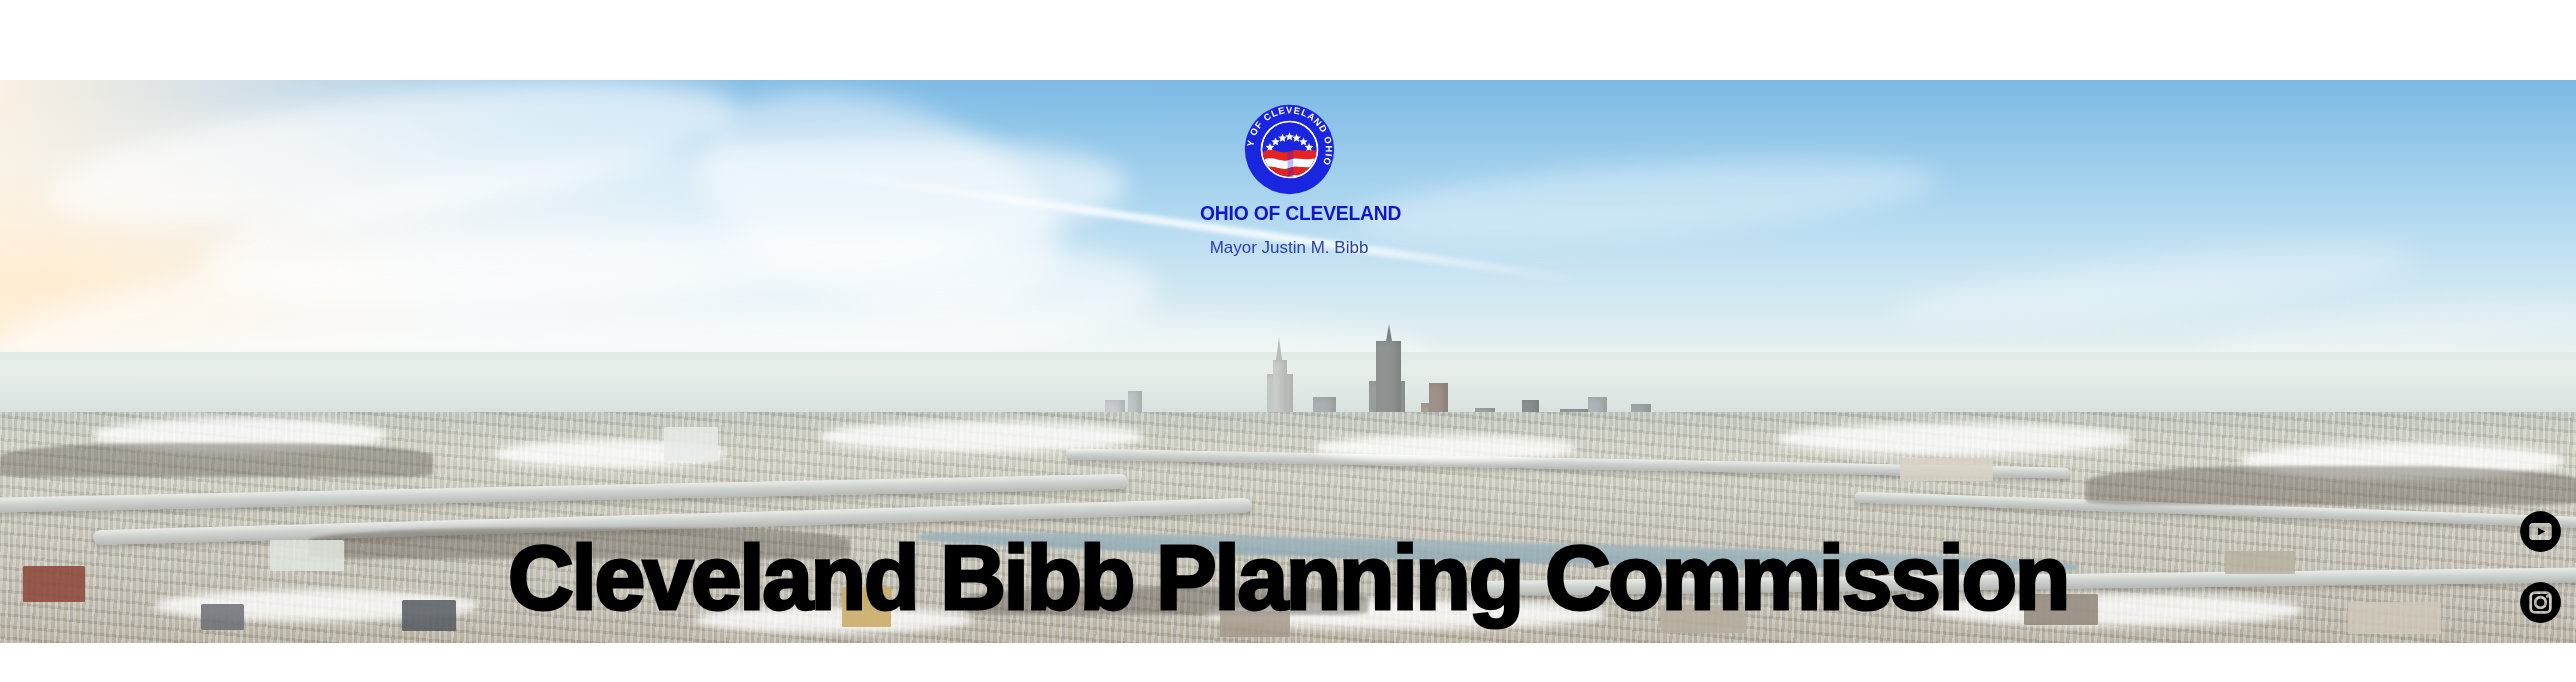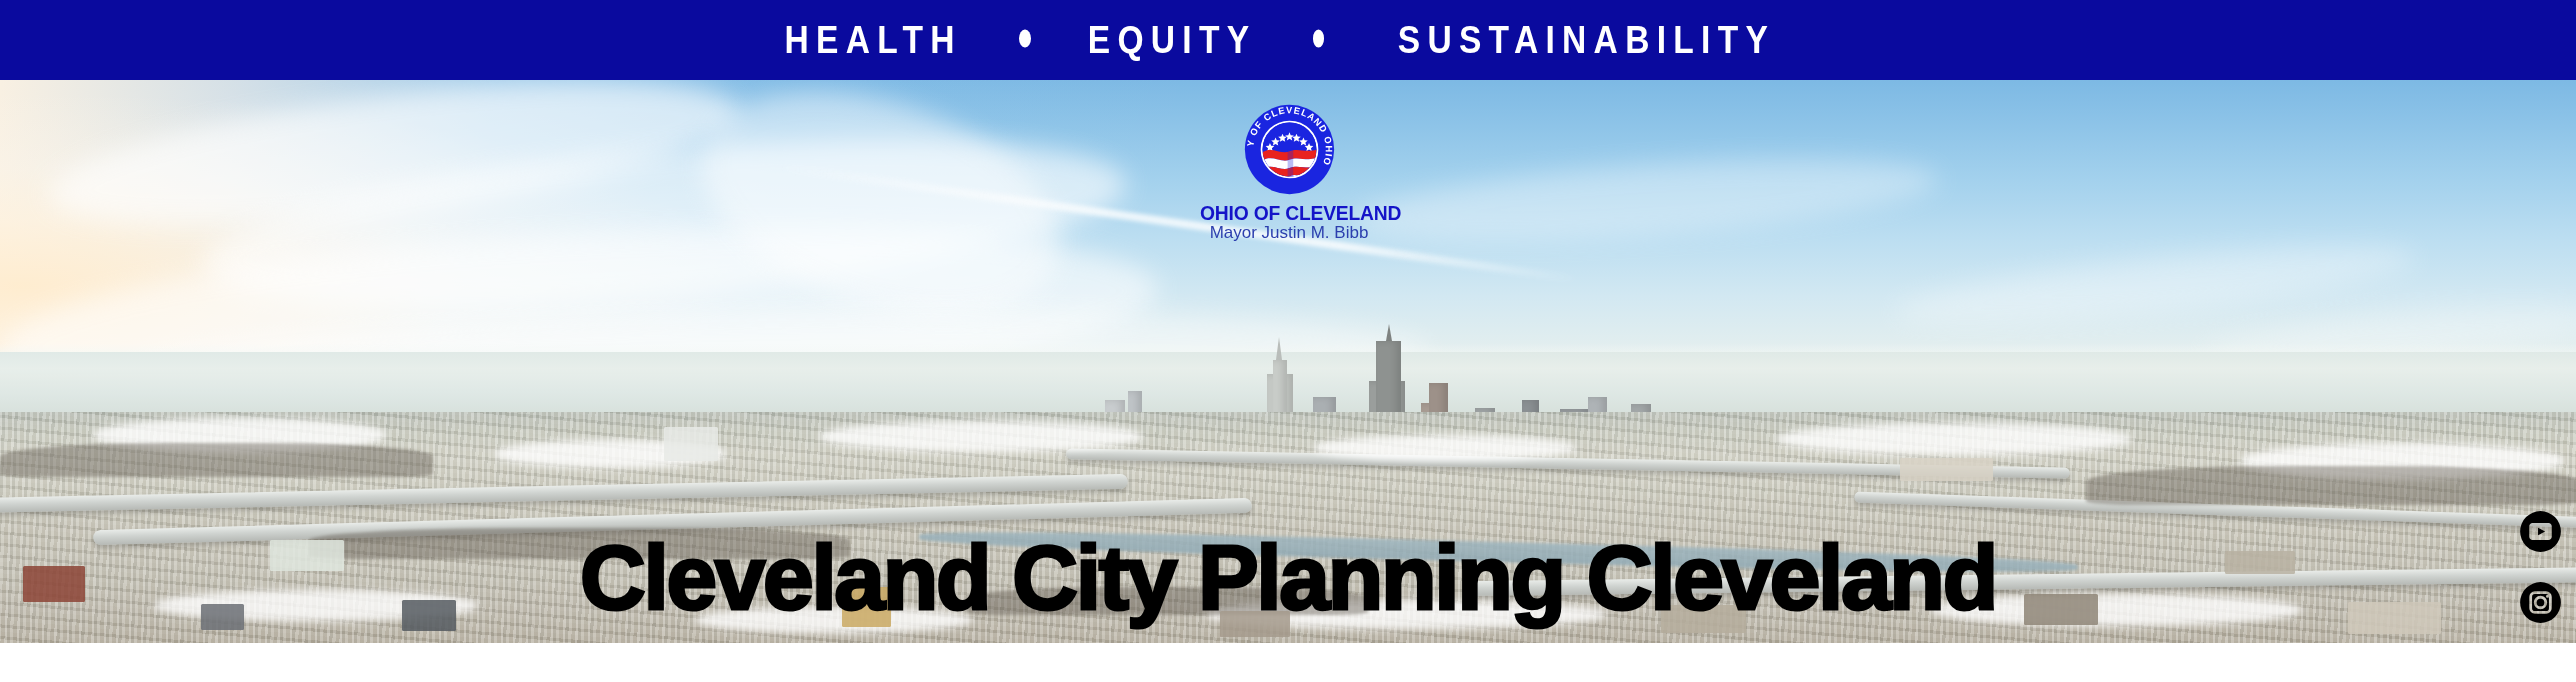--- a/index.html
+++ b/index.html
@@ -252,21 +252,21 @@
     margin-top: 7.7px;
     color: #1414c8;
     font-family: "Liberation Sans", sans-serif;
     font-weight: 700;
     font-size: 19.3px;
     letter-spacing: -0.2px;
     line-height: 1;
     white-space: nowrap;
   }
   .logo-sub {
-    margin-top: 1px;
+    margin-top: 16px;
     color: #2c3fae;
     font-family: "Liberation Sans", sans-serif;
     font-weight: 400;
     font-size: 17px;
     line-height: 1;
     white-space: nowrap;
   }
 
   
   .main-title {
@@ -316,29 +316,20 @@
     height: 39px;
     background: #ffffff;
     z-index: 45;
   }
 </style>
 </head>
 <body>
 
 <div class="page">
 
-  <div class="tagline-banner">
-    <div class="tagline-inner">
-      <span class="tagline-word">HEALTH</span>
-      <span class="tagline-dot"></span>
-      <span class="tagline-word">EQUITY</span>
-      <span class="tagline-dot"></span>
-      <span class="tagline-word">SUSTAINABILITY</span>
-    </div>
-  </div>
 
   <div class="hero">
 
     <div class="sky"></div>
     <div class="sky-warm"></div>
 
     <div class="cloud c1"></div>
     <div class="cloud c2"></div>
     <div class="cloud c3"></div>
     <div class="cloud c4"></div>
@@ -487,20 +478,20 @@
                    M24 16 h16 a8 8 0 0 1 8 8 v16 a8 8 0 0 1 -8 8 H24 a8 8 0 0 1 -8 -8 V24 a8 8 0 0 1 8 -8 Z
                    M24 20 a4 4 0 0 0 -4 4 v16 a4 4 0 0 0 4 4 h16 a4 4 0 0 0 4 -4 V24 a4 4 0 0 0 -4 -4 Z
                    M32 22.5 a9.5 9.5 0 1 1 0 19 9.5 9.5 0 0 1 0-19 Z
                    M32 26.5 a5.5 5.5 0 1 0 0 11 5.5 5.5 0 0 0 0-11 Z
                    M42 21 a2.2 2.2 0 1 1 0 4.4 2.2 2.2 0 0 1 0-4.4 Z" fill="#000000"></path>
         </svg>
       </a>
 
     </div>
 
-    <div class="main-title">Cleveland City Planning Cleveland</div>
+    <div class="main-title">Cleveland Bibb Planning Commission</div>
 
   </div>
 
   <div class="bottom-strip"></div>
 
 </div>
 
 
 </body></html>

